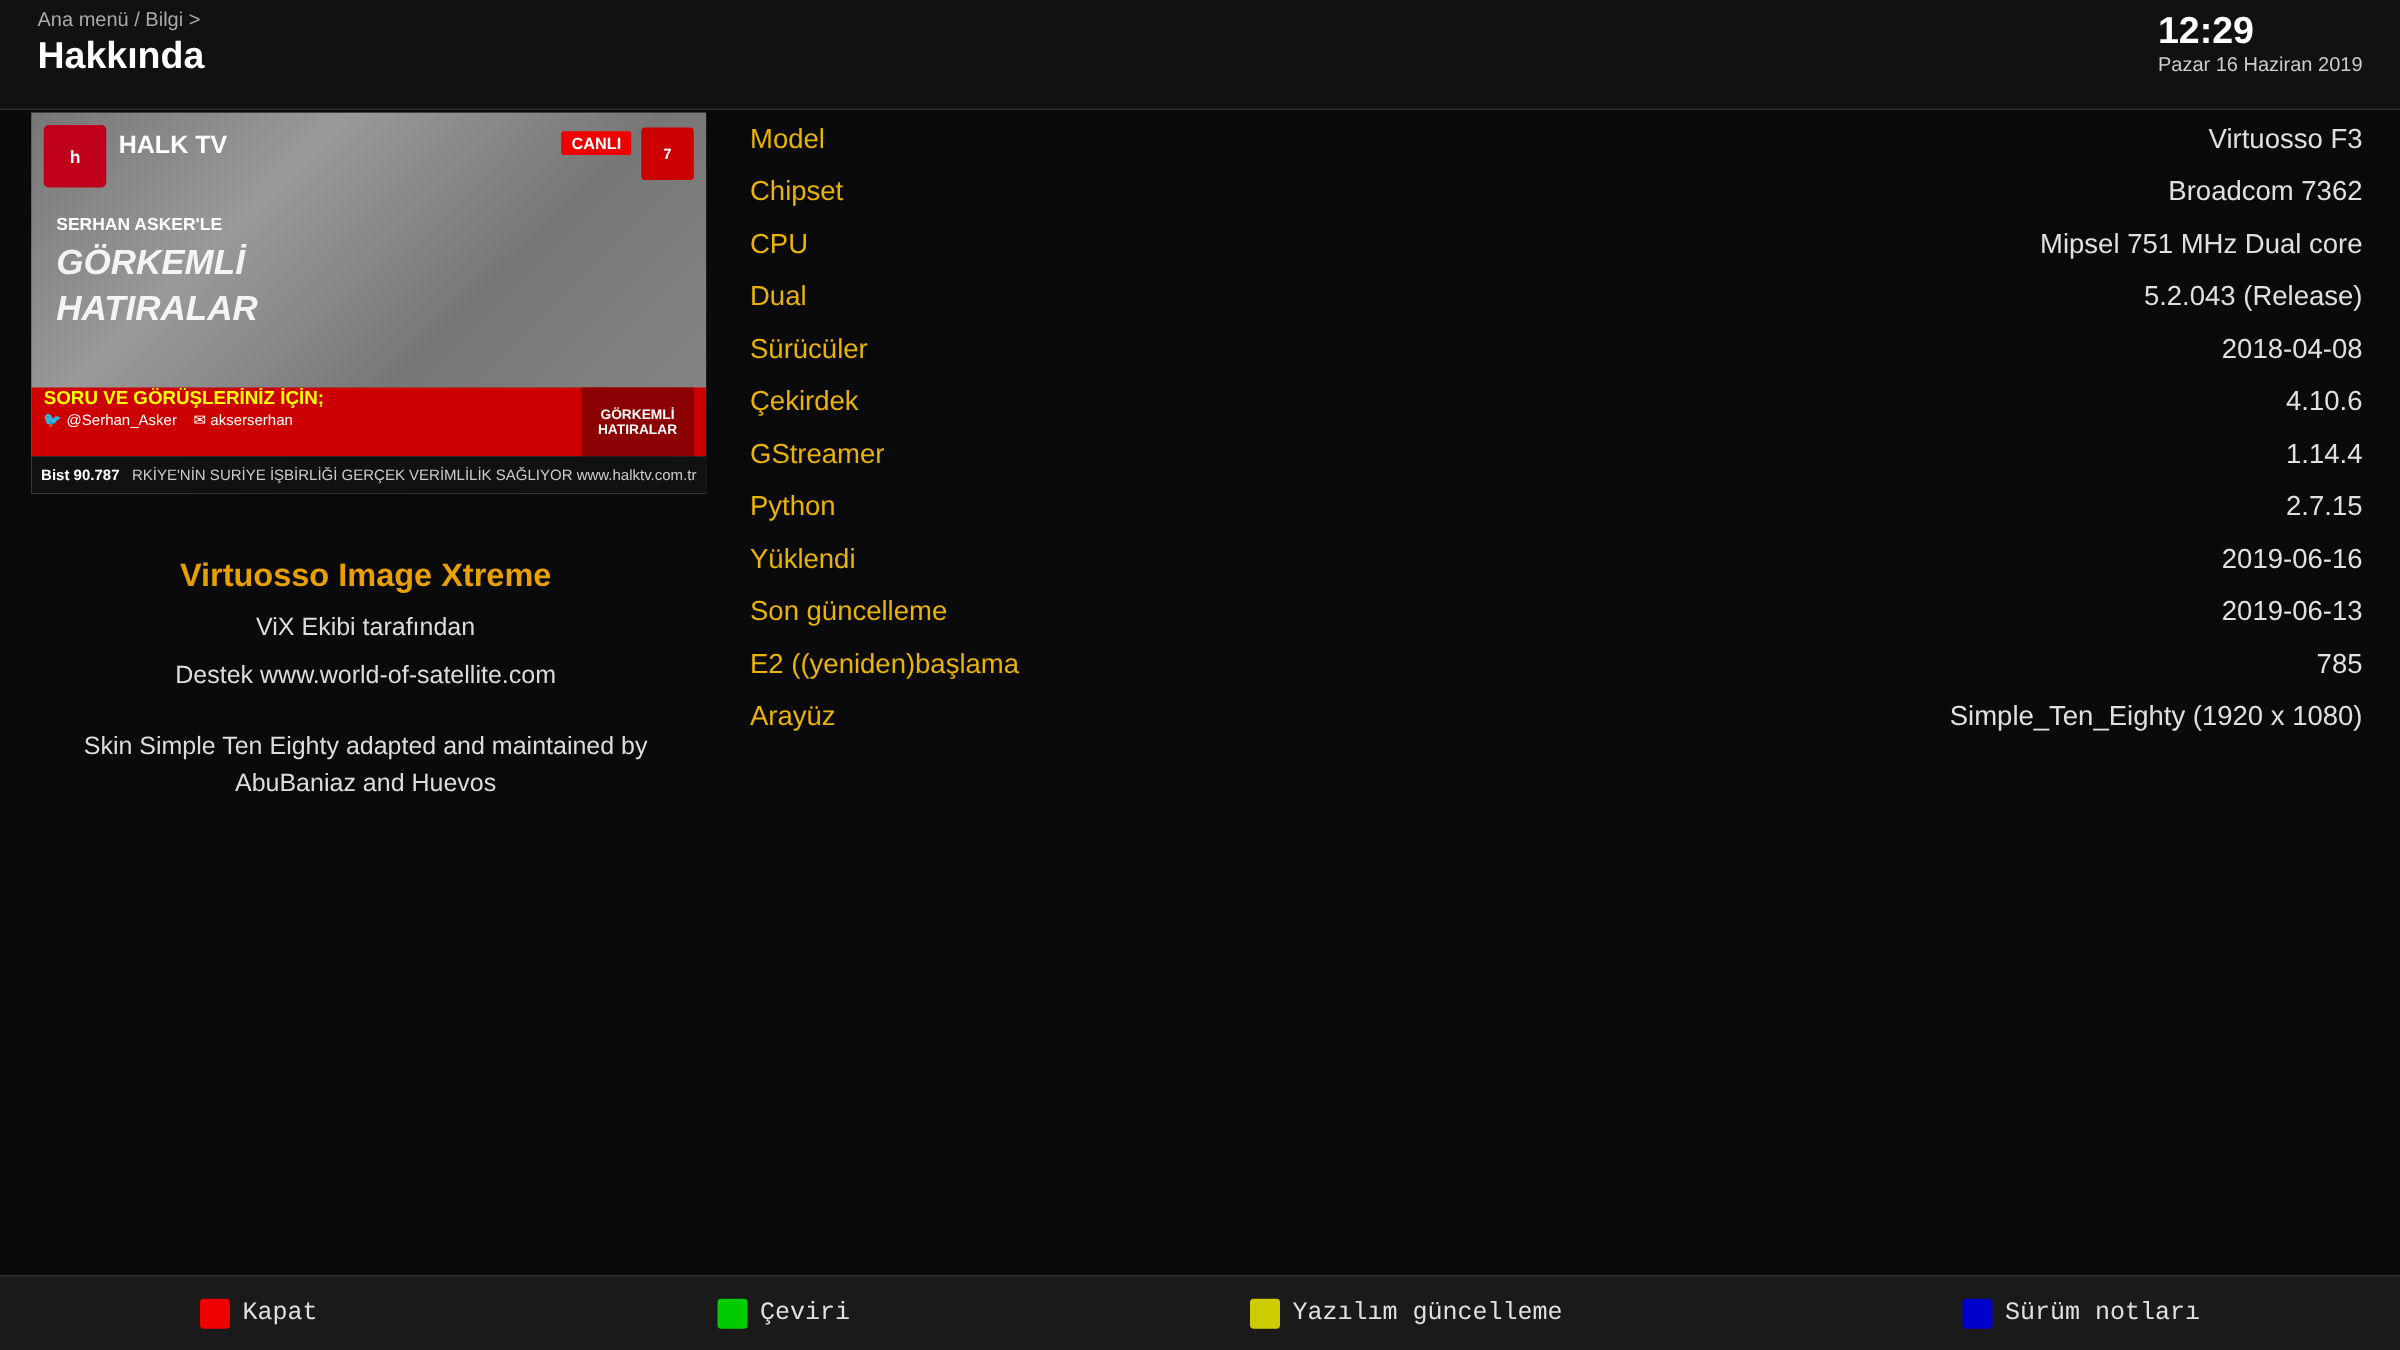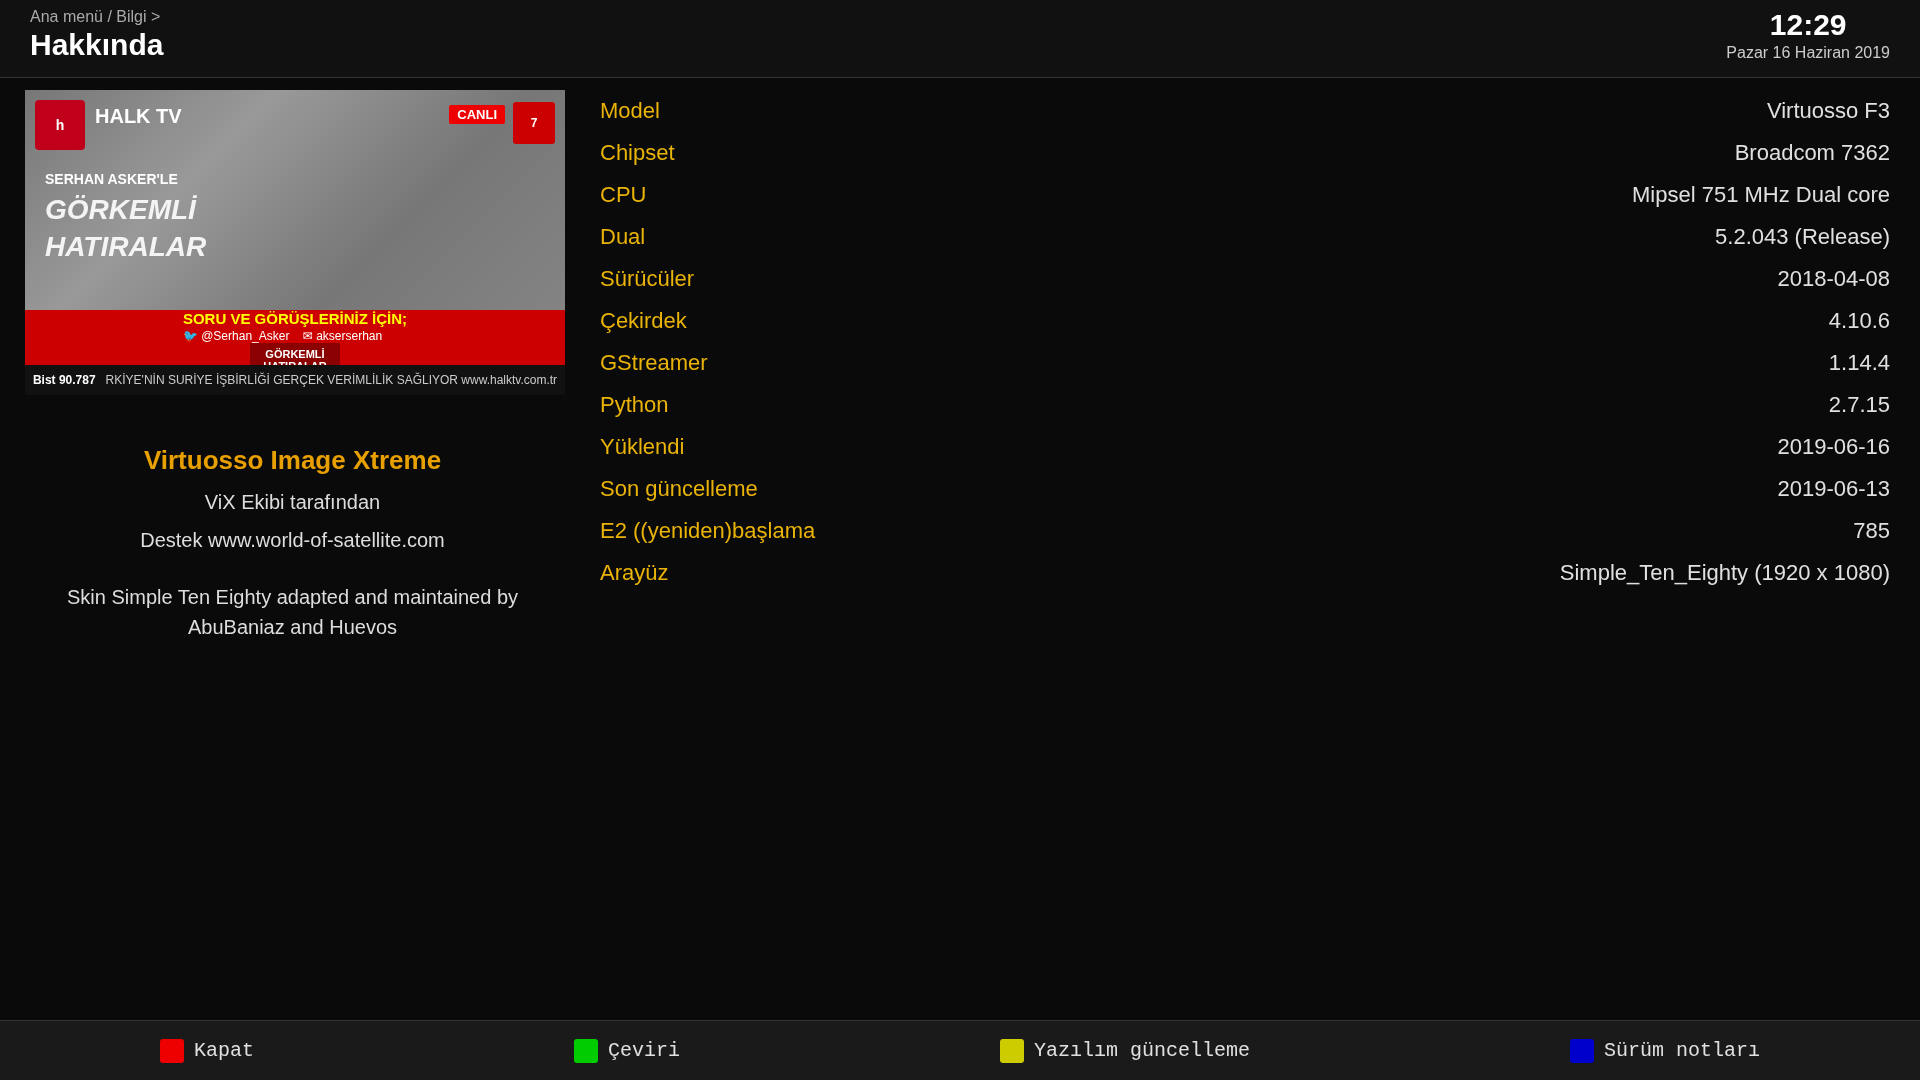--- a/index.html
+++ b/index.html
@@ -11,21 +11,21 @@
       color: #e0e0e0;
       font-family: 'Arial', sans-serif;
       overflow: hidden;
       position: relative;
     }
 
     
     #header {
       position: absolute;
       top: 0; left: 0; right: 0;
-      height: 78px;
+      height: 88px;
       background: #111;
       border-bottom: 1px solid #333;
       display: flex;
       align-items: flex-start;
       padding: 8px 30px 0;
       justify-content: space-between;
     }
 
     #header-left {
       display: flex;
@@ -40,21 +40,21 @@
     #page-title {
       font-size: 30px;
       font-weight: bold;
       color: #fff;
       margin-top: 2px;
     }
 
     #header-right {
       display: flex;
       flex-direction: column;
-      align-items: center;
+      align-items: flex-start;
     }
 
     #clock {
       font-size: 30px;
       color: #fff;
       font-weight: bold;
     }
 
     #date {
       font-size: 16px;
@@ -152,23 +152,22 @@
     }
 
     
     #lower-third {
       position: absolute;
       bottom: 30px;
       left: 0; right: 0;
       background: #cc0000;
       height: 55px;
       display: flex;
-      align-items: center;
+      align-items: flex-start;
       padding: 0 10px;
-      flex-direction: column;
     }
 
     #lower-text-left {
       flex: 1;
       color: #fff;
       font-size: 13px;
     }
 
     #lower-text-left .title-line {
       font-size: 15px;

